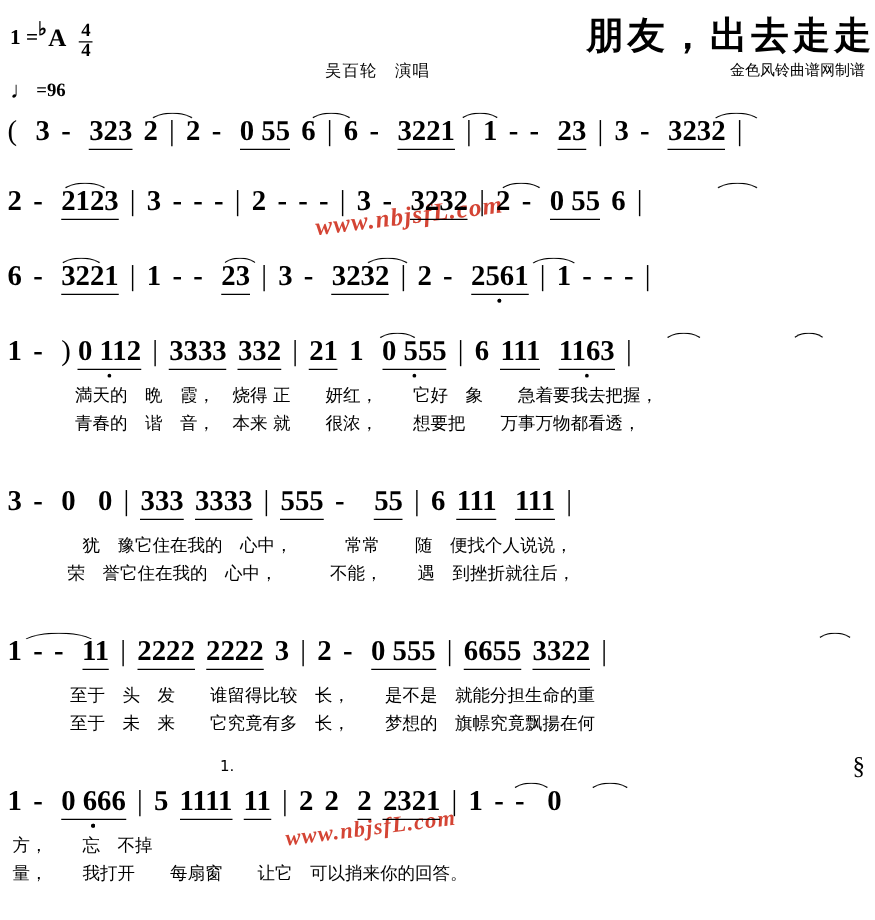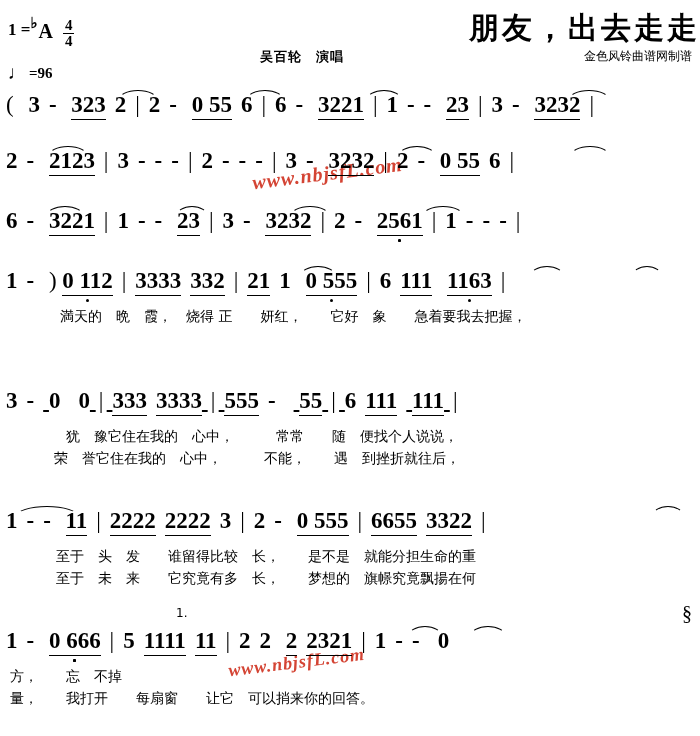--- a/index.html
+++ b/index.html
@@ -37,21 +37,21 @@
   }
   .tempo .note{font-size:19px;margin-right:2px;}
 
   .title{
     position:absolute;left:0;top:8px;width:700px;text-align:right;
     font-size:30px;font-weight:bold;letter-spacing:3px;
     font-family:Liberation Sans, sans-serif;
   }
   .subtitle{
     position:absolute;left:0;top:48px;width:604px;text-align:center;
-    font-size:13px;letter-spacing:1px;font-weight:bold;
+    font-size:13px;letter-spacing:1px;font-weight:normal;
     font-family:"DejaVu Sans", sans-serif;
   }
   .credit{
     position:absolute;right:8px;top:48px;
     font-size:12px;font-family:"DejaVu Sans", sans-serif;
   }
 
   
   .row{
     position:absolute;left:0;width:700px;
@@ -228,23 +228,26 @@
       <span class="n">6</span><span class="sp"></span><span class="n u1">111</span><span class="sp"></span>
       <span class="n u1">11<span class="dotu">6</span>3</span>
       <span class="bar">|</span>
       <span class="slur" style="left:300px;top:-2px;width:34px;"></span>
       <span class="slur" style="left:530px;top:-2px;width:32px;"></span>
       <span class="slur" style="left:632px;top:-2px;width:28px;"></span>
     </div>
     <div class="lyrics" style="height:22px;">
       <span class="lyr" style="left:60px;">満天的　晩　霞，　烧得 正　　妍红，　　它好　象　　急着要我去把握，</span>
     </div>
-  </div>
-
-  <div class="row" style="top:388px;text-decoration:underline;">
+    <div class="lyrics" style="height:22px;">
+      <span class="lyr" style="left:60px;">青春的　谐　音，　本来 就　　很浓，　　想要把　　万事万物都看透，</span>
+    </div>
+  </div>
+
+  <div class="row" style="top:388px;">
     <div class="notes">
       <span class="n">3</span><span class="sp"></span><span class="n">-</span><span class="sp"></span>
       <span class="n">0</span><span class="sp2"></span><span class="n">0</span>
       <span class="bar">|</span>
       <span class="n u1">333</span><span class="sp"></span><span class="n u1">3333</span>
       <span class="bar">|</span>
       <span class="n u1">555</span><span class="sp"></span><span class="n">-</span><span class="sp2"></span>
       <span class="n u1">55</span>
       <span class="bar">|</span>
       <span class="n">6</span><span class="sp"></span><span class="n u1">111</span><span class="sp"></span>

